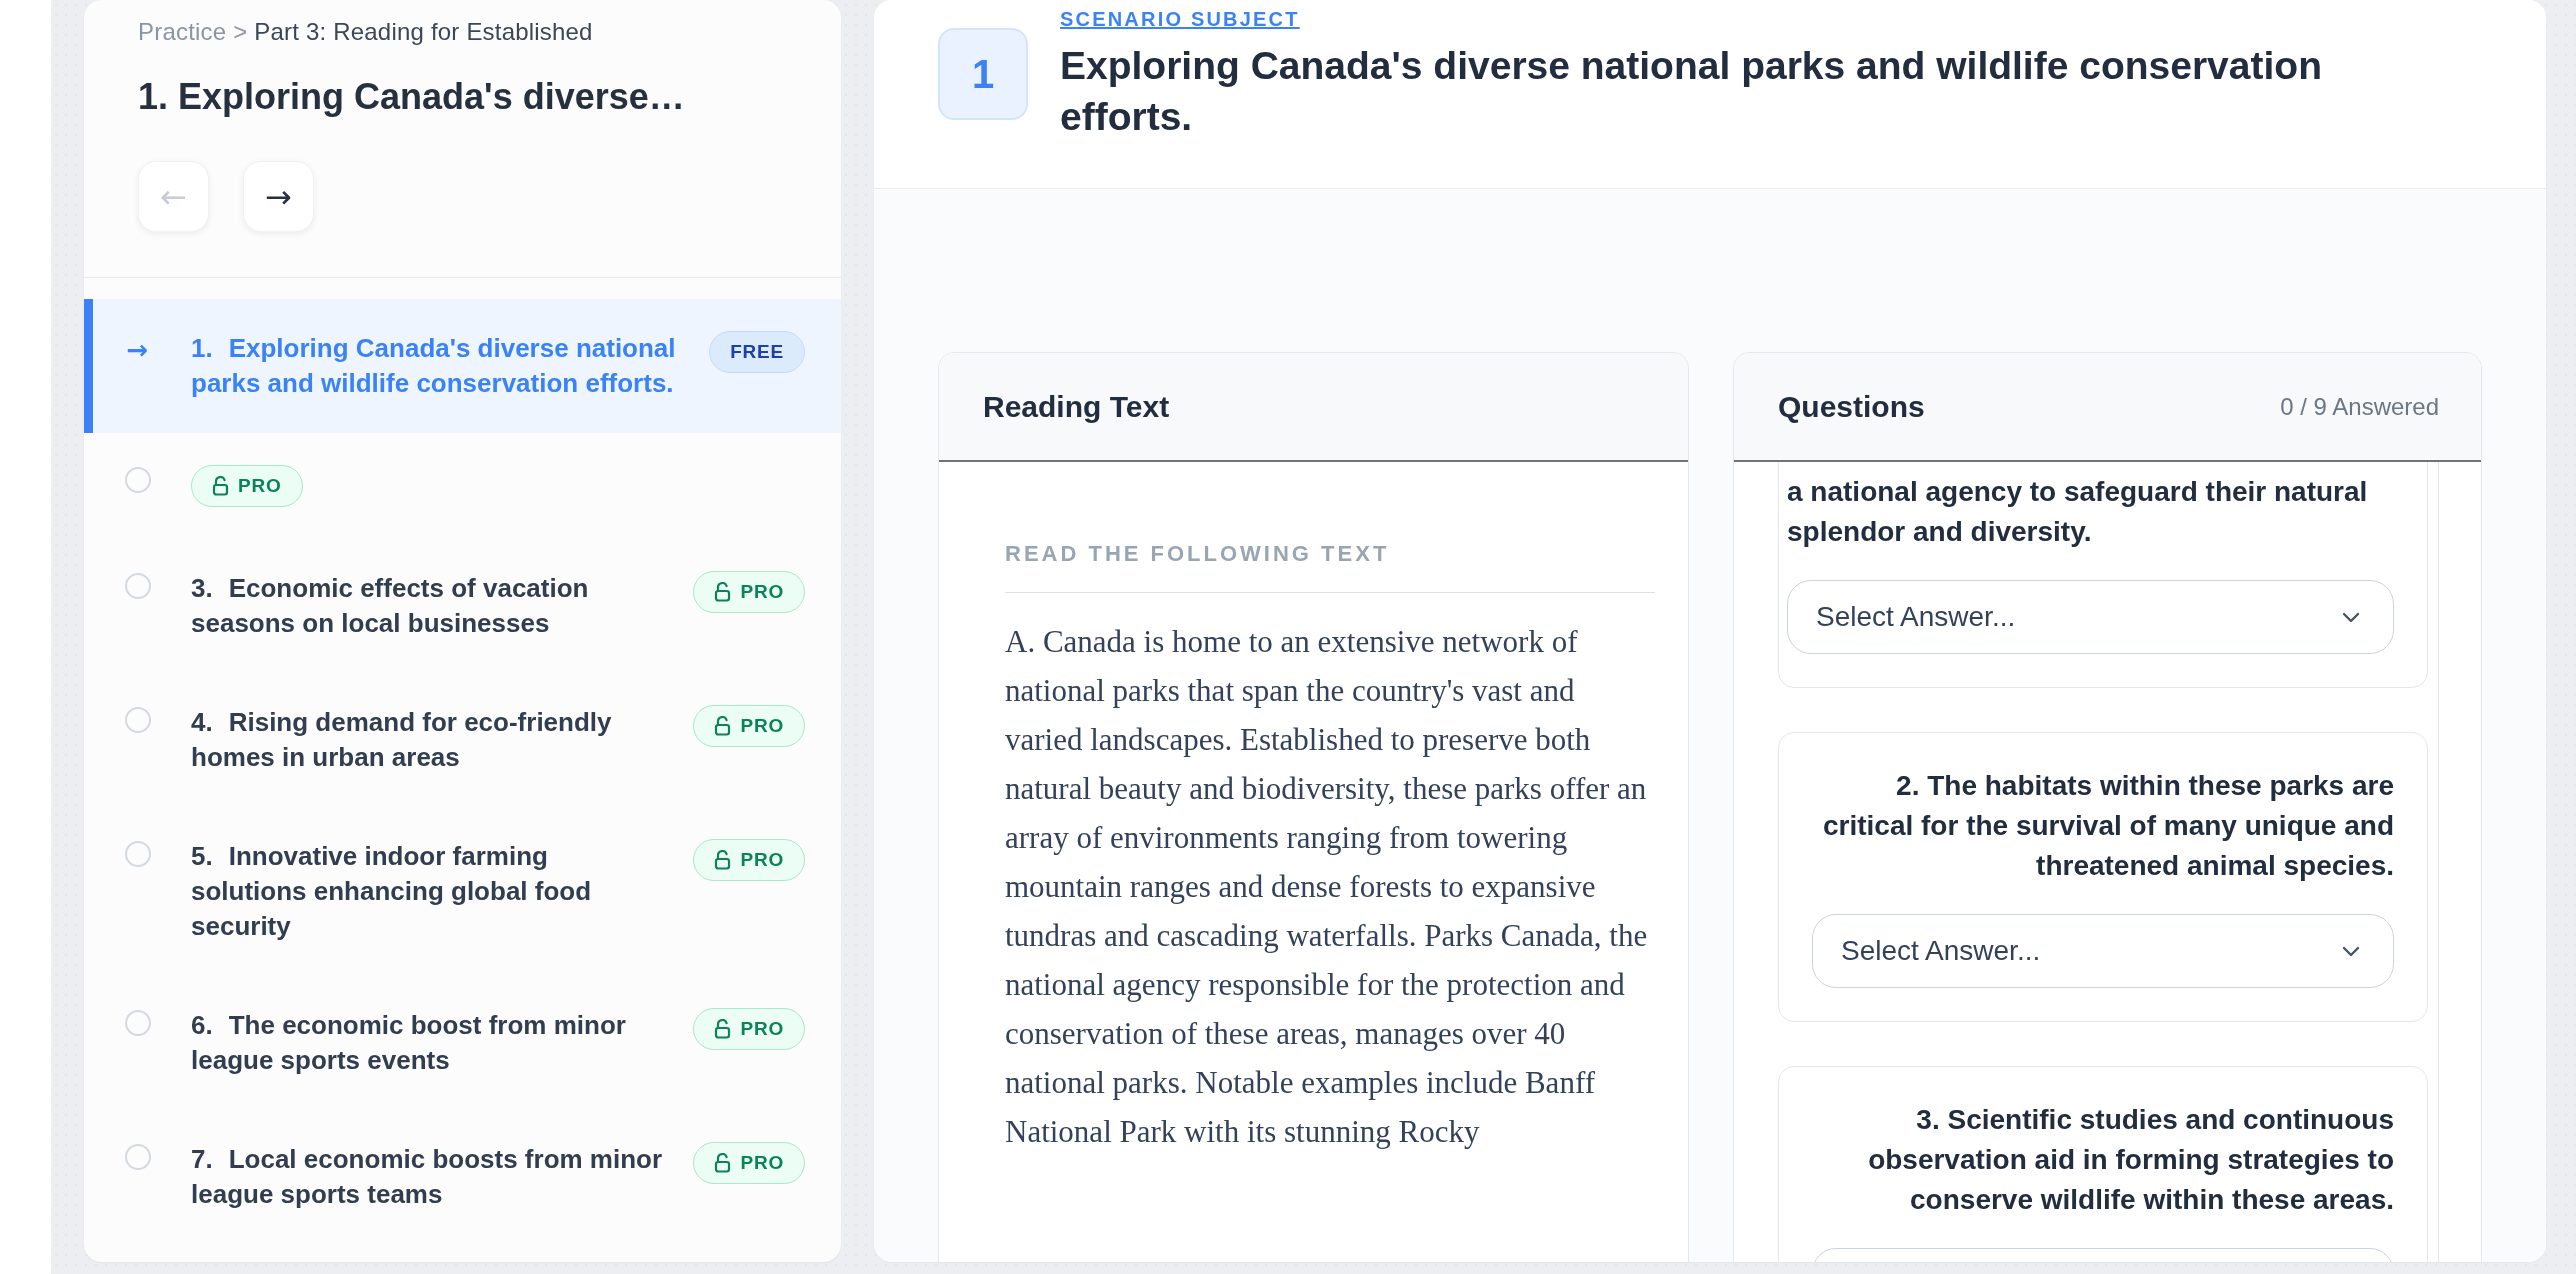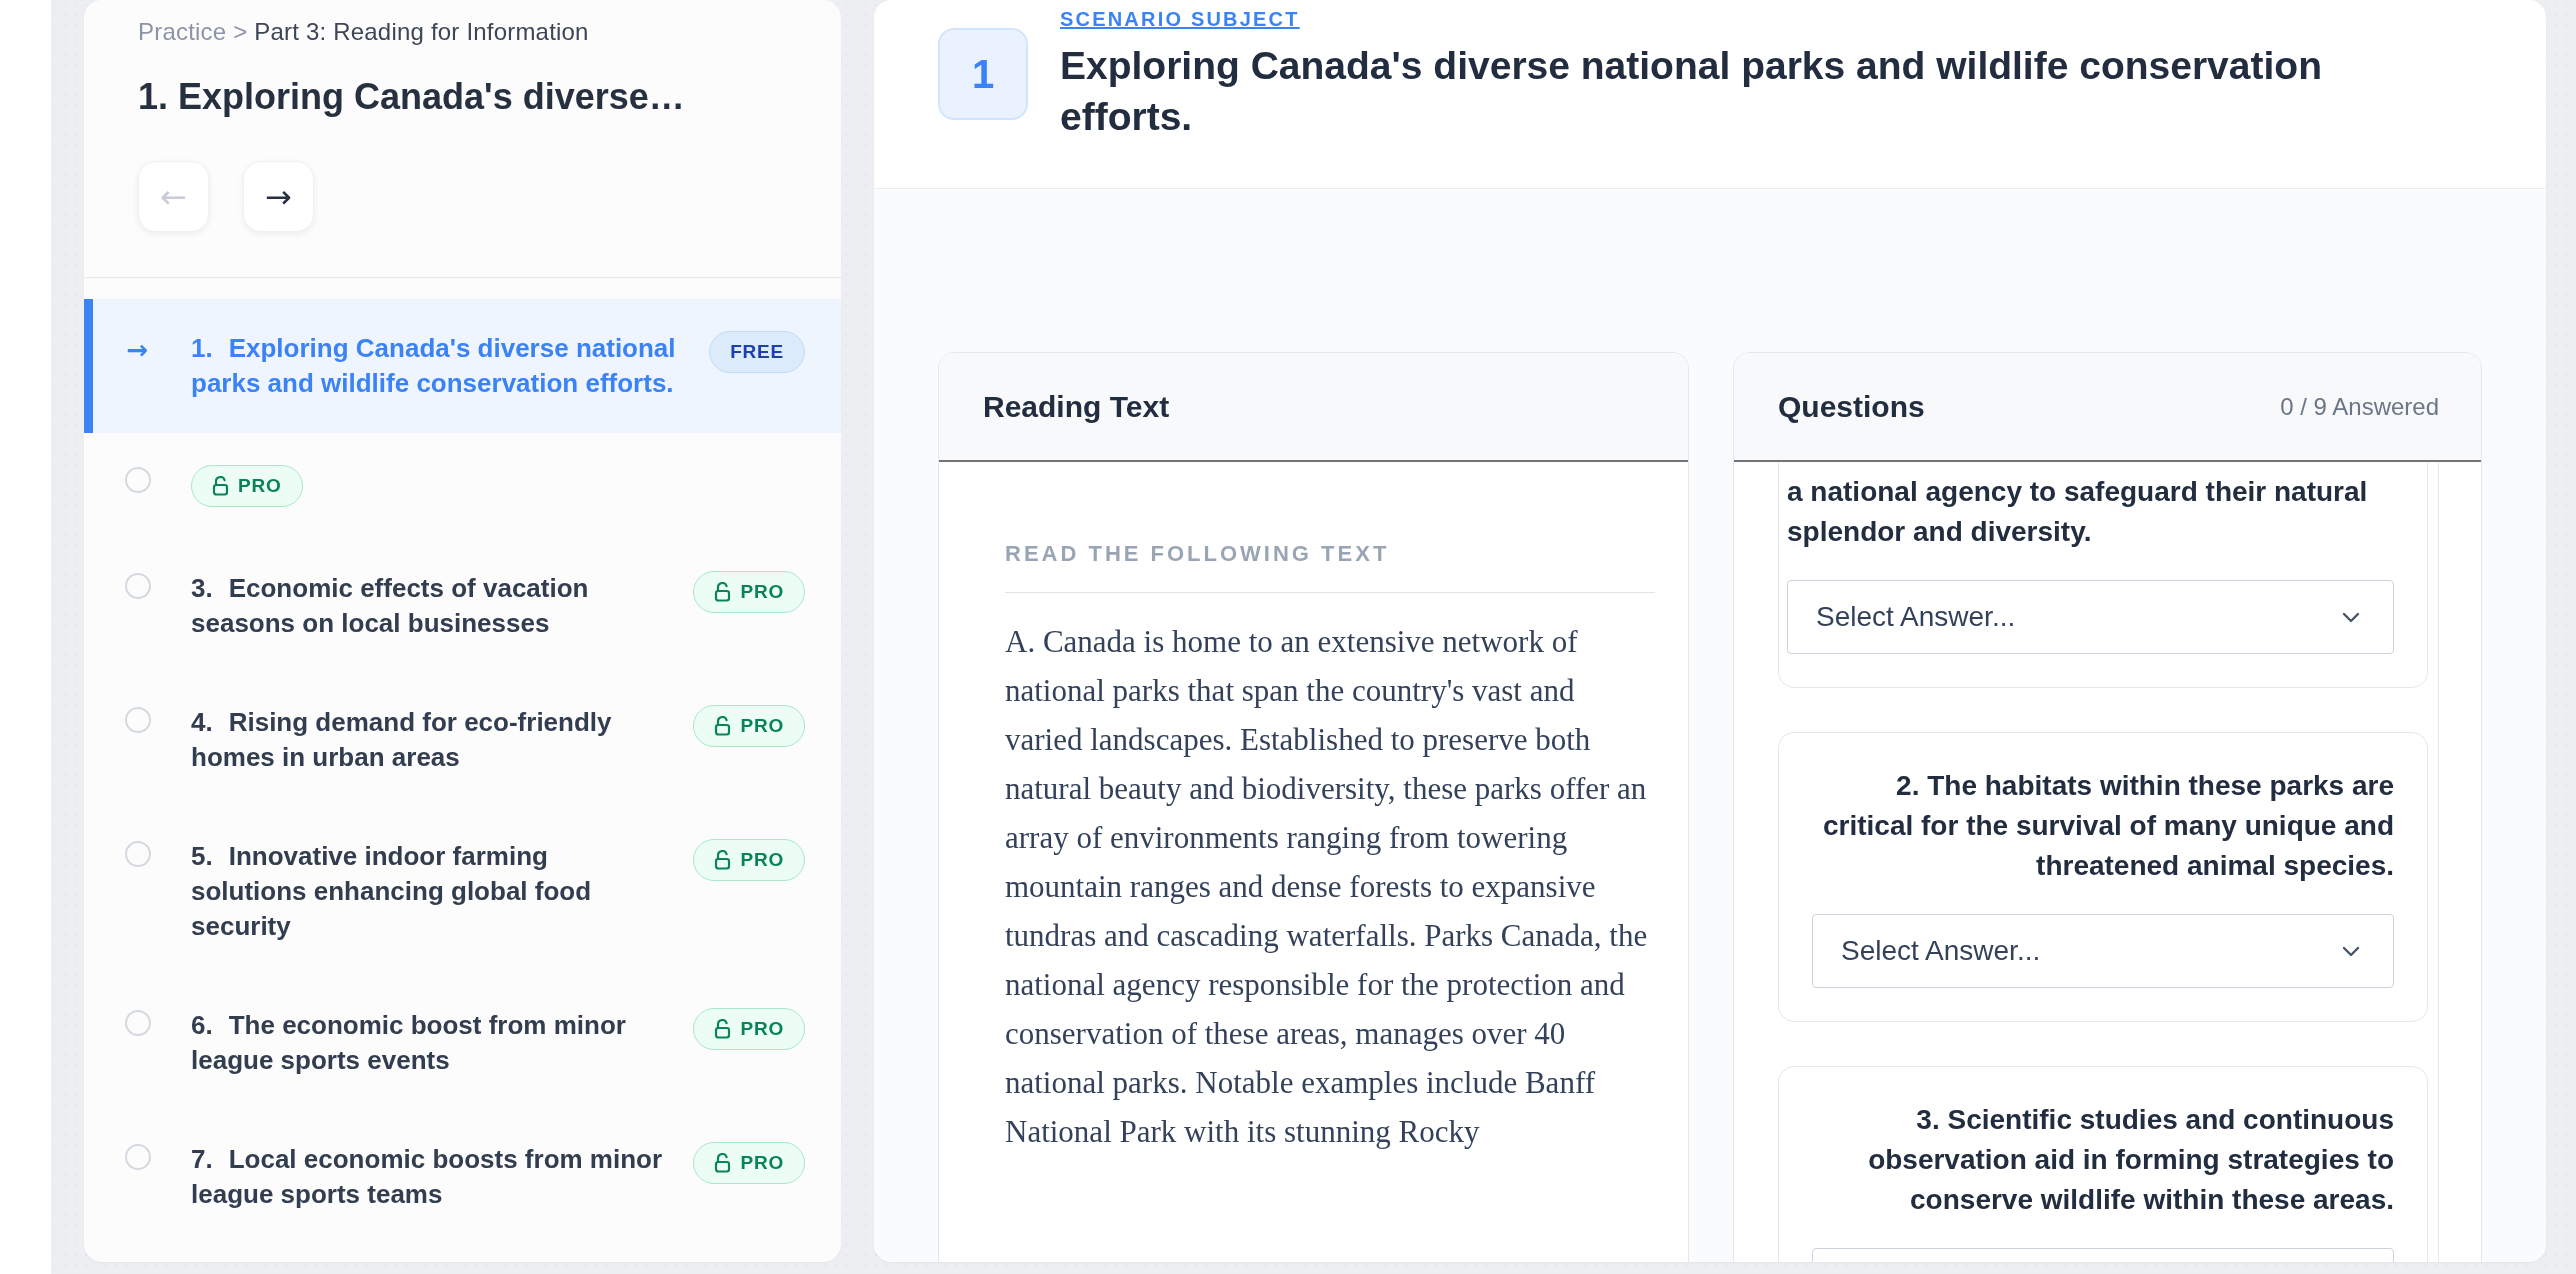--- a/index.html
+++ b/index.html
@@ -86,37 +86,37 @@
 
   .questions-panel { width:749px; }
   .questions-header { justify-content:space-between; padding-right:42px; }
   .questions-progress { font-size:24px; color:#6b7686; }
   .questions-body { position:relative; flex:1; overflow:hidden; padding:0 99px 0 44px; }
   .questions-gutter { position:absolute; top:0; bottom:0; right:42px; width:1px; background:#e4e7ec; }
   .q-card { border:1px solid #e4e7ec; border-radius:16px; background:#ffffff; padding:33px; width:650px; }
   .q-card.clipped-top { margin-top:-24px; border-top-left-radius:0; border-top-right-radius:0;padding-left:8px; }
   .q-card + .q-card { margin-top:44px;text-align:right; }
   .q-text { font-size:28px; font-weight:600; line-height:40px; color:#222d3f; }
-  .q-select { margin-top:28px; height:74px; border:1.5px solid #cbd3dd; border-radius:4px; background:#ffffff;
+  .q-select { margin-top:28px; height:74px; border:1.5px solid #cbd3dd; border-radius:24px; background:#ffffff;
     display:flex; align-items:center; justify-content:space-between; padding:0 28px; cursor:pointer; }
   .q-select .select-value { font-size:28px; color:#33415a; }
 
   svg { display:block; }
 </style>
 </head>
 <body>
 
 <div class="canvas">
 
   <aside class="sidebar-card">
     <div class="sidebar-top">
       <div class="breadcrumb">
         <span>Practice</span>
         <span>&gt;</span>
-        <span class="crumb-current">Part 3: Reading for Information</span>
+        <span class="crumb-current">Part 3: Reading for Established</span>
       </div>
       <div class="sidebar-title">1. Exploring Canada's diverse…</div>
       <div class="nav-btns">
         <div class="nav-btn prev">
           <span>←</span>
         </div>
         <div class="nav-btn next">
           <span>→</span>
         </div>
       </div>

